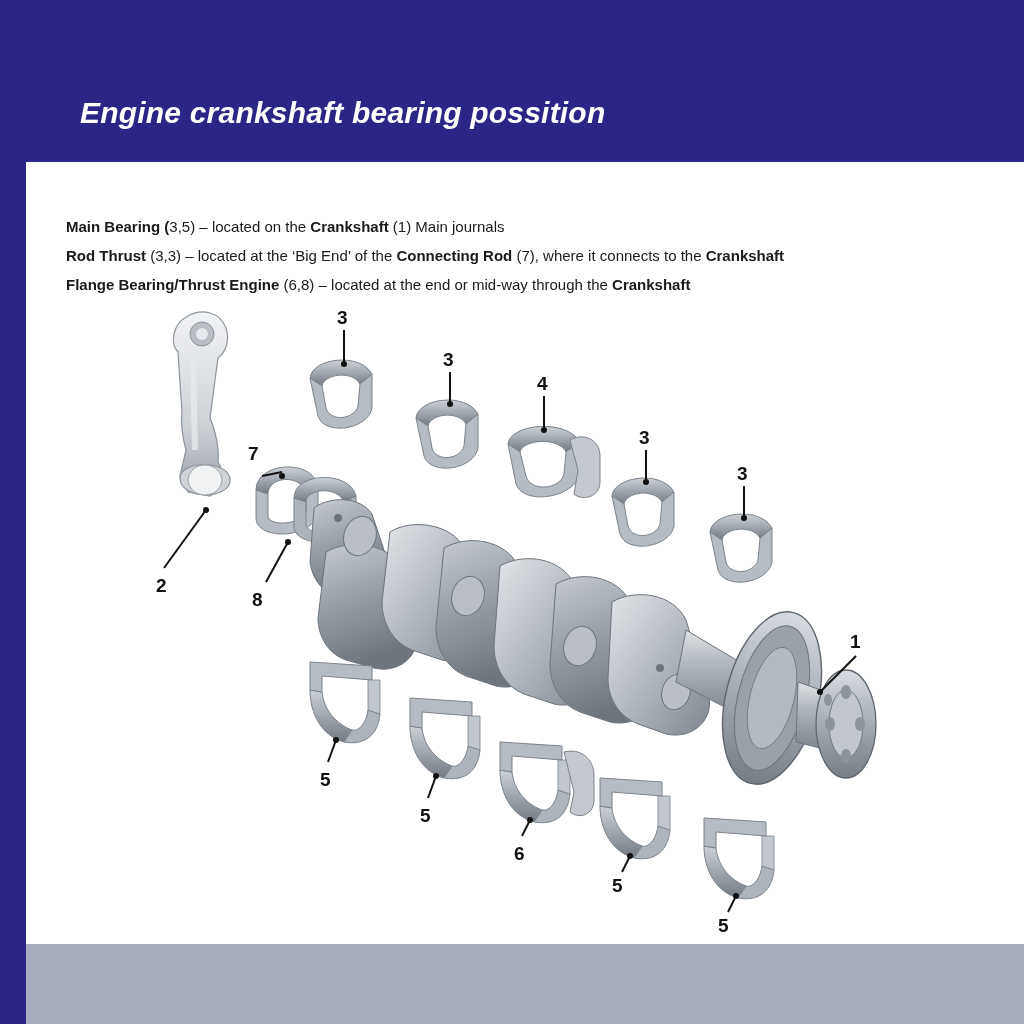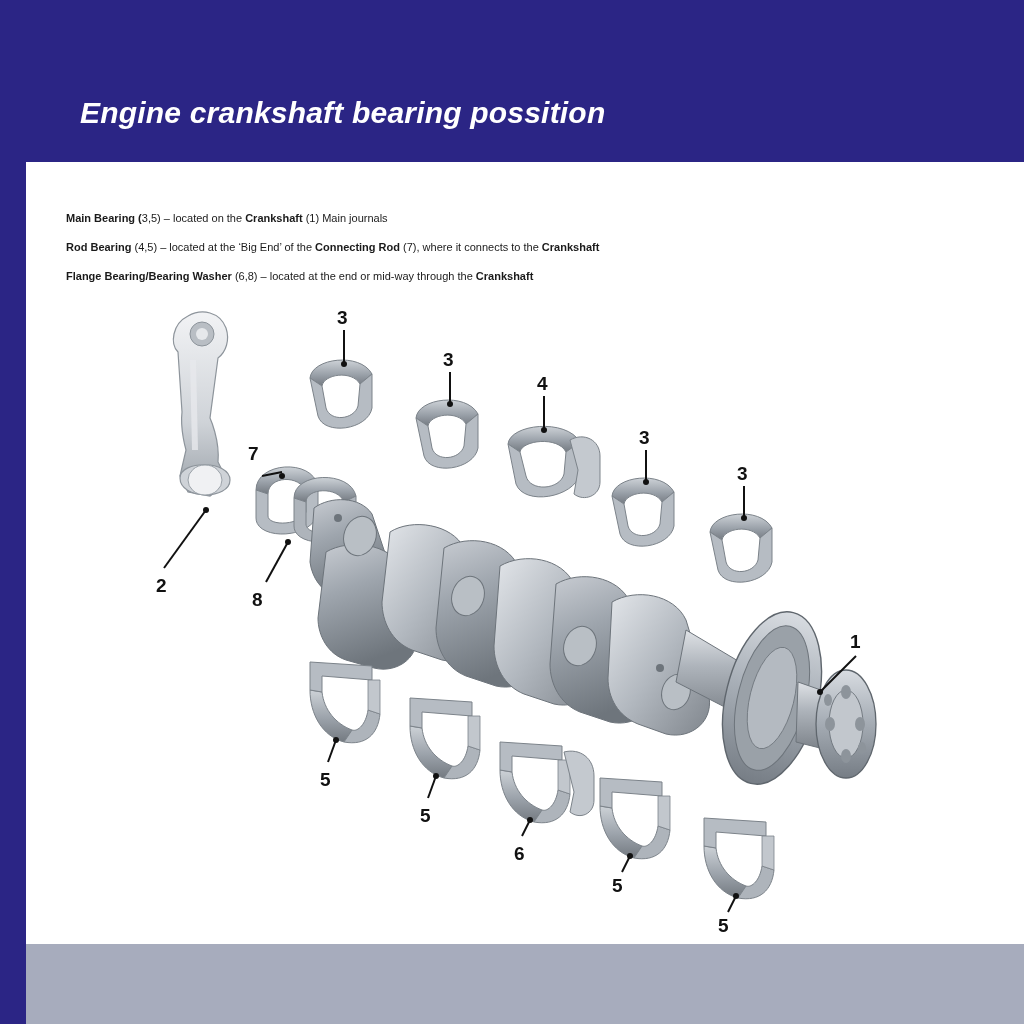--- a/index.html
+++ b/index.html
@@ -46,23 +46,23 @@
     font-style: italic;
     font-weight: bold;
     color: #ffffff;
     letter-spacing: 0.2px;
     white-space: nowrap;
   }
   
   .desc {
     position: absolute;
     left: 66px;
-    top: 204px;
+    top: 212px;
     width: 930px;
-    font-size: 11px;
+    font-size: 15px;
     color: #1a1a1a;
     line-height: 29px;
   }
   .desc .line {
     white-space: nowrap;
   }
   .desc b {
     font-weight: bold;
   }
   
@@ -105,22 +105,22 @@
 
 <div class="page">
 
   <div class="left-stripe"></div>
 
   <div class="header-band"></div>
   <div class="header-title">Engine crankshaft bearing possition</div>
 
   <div class="desc">
     <div class="line"><b>Main Bearing (</b><span>3,5) – located on the </span><b>Crankshaft</b><span> (1) Main journals</span></div>
-    <div class="line"><b>Rod Bearing</b><span> (4,5) – located at the ‘Big End’ of the </span><b>Connecting Rod</b><span> (7), where it connects to the </span><b>Crankshaft</b></div>
-    <div class="line"><b>Flange Bearing/Bearing Washer</b><span> (6,8) – located at the end or mid-way through the </span><b>Crankshaft</b></div>
+    <div class="line"><b>Rod Thrust</b><span> (3,3) – located at the ‘Big End’ of the </span><b>Connecting Rod</b><span> (7), where it connects to the </span><b>Crankshaft</b></div>
+    <div class="line"><b>Flange Bearing/Thrust Engine</b><span> (6,8) – located at the end or mid-way through the </span><b>Crankshaft</b></div>
   </div>
 
   <div class="diagram">
     <svg width="940" height="640" viewBox="0 0 940 640" xmlns="http://www.w3.org/2000/svg">
       <defs>
         <linearGradient id="metal" x1="0" y1="0" x2="0" y2="1">
           <stop offset="0%" stop-color="#d8dce1"></stop>
           <stop offset="45%" stop-color="#a9b0b8"></stop>
           <stop offset="100%" stop-color="#767d85"></stop>
         </linearGradient>

